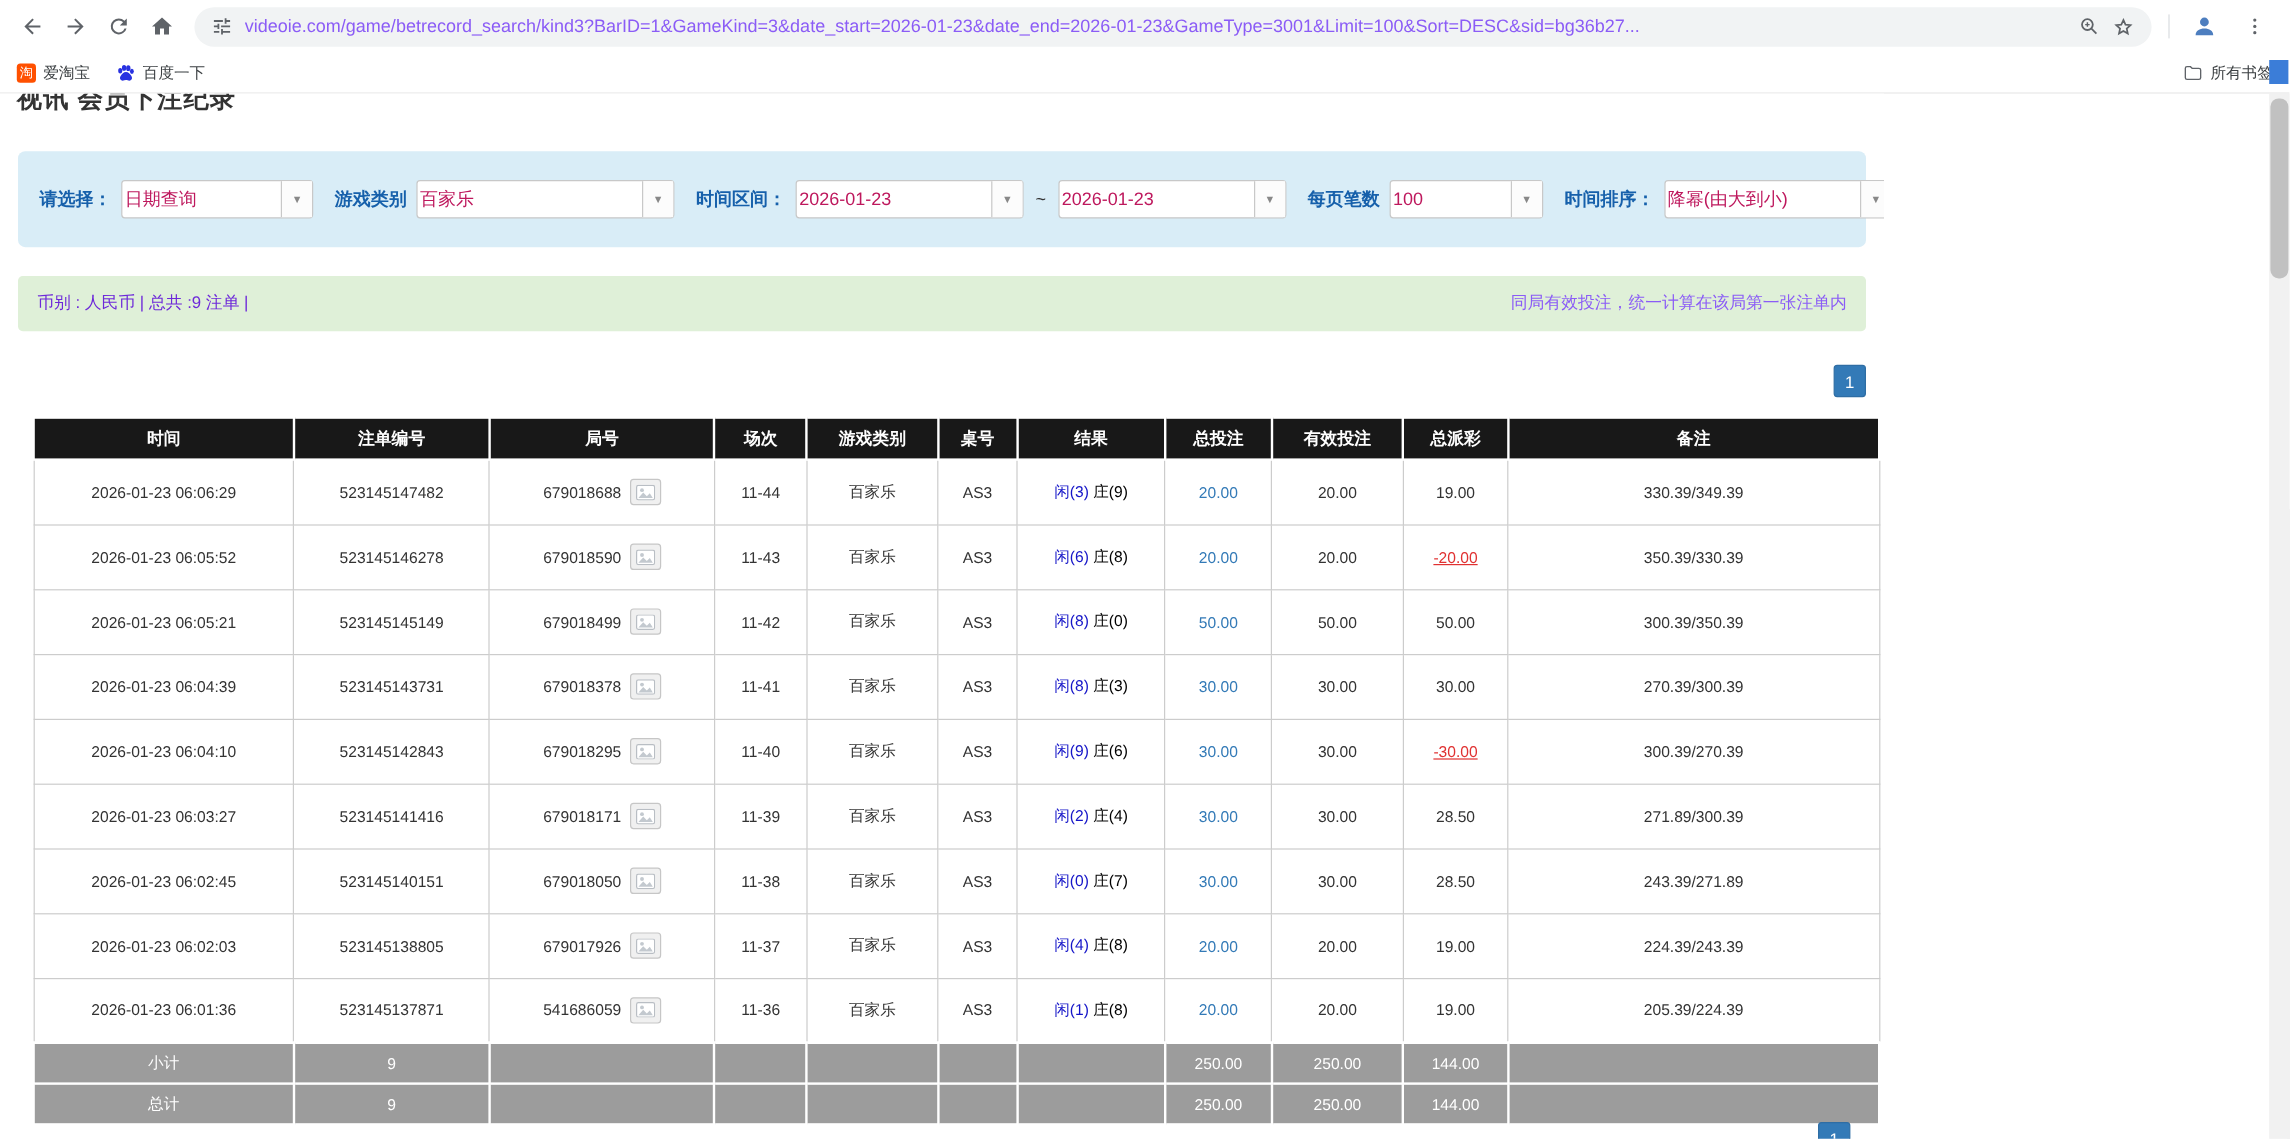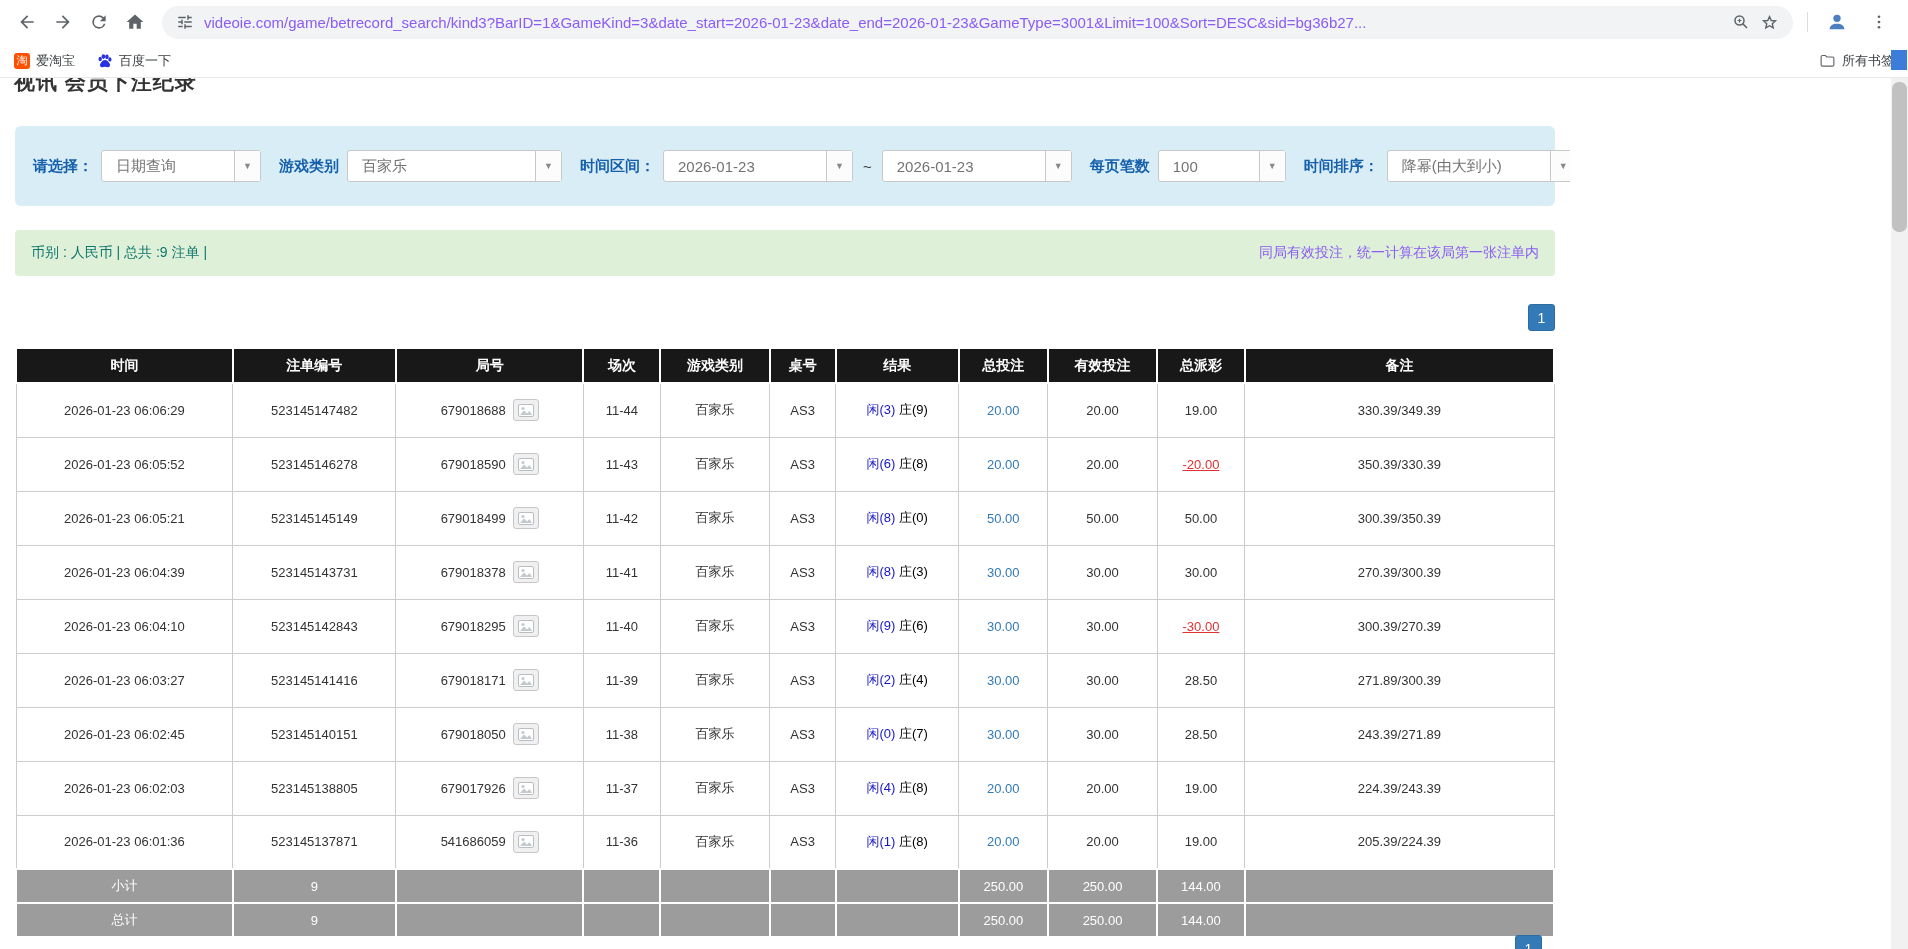--- a/index.html
+++ b/index.html
@@ -24,36 +24,36 @@
   .content { position:absolute; top:78px; left:0; width:1570px; height:871px; overflow:hidden; background:#fff; }
 
   .title-clip { height:18px; overflow:hidden; }
   .title-clip h1 { margin:-10px 0 0 14px; font-size:21px; font-weight:bold; color:#333; letter-spacing:1px; white-space:nowrap; }
 
   .filter-bar { display:flex; align-items:center; gap:8px; background:#d9edf7; border-radius:6px;
     margin:30px 15px 0; padding:13px 14px; font-size:15px; }
   .flabel { color:#1660ab; font-weight:bold; white-space:nowrap; margin-left:10px; }
   .flabel:first-child { margin-left:4px; }
   .combo { background:#fff; border:1px solid #c8c8c8; height:32px; display:flex; align-items:center; border-radius:3px; flex:0 0 auto; }
-  .combo-value { flex:1; padding:0 14px; font-size:15px; color:#737373; white-space:nowrap; overflow:hidden; }
+  .combo-value { flex:1; padding:0 2px; font-size:15px; color:#be185d; white-space:nowrap; overflow:hidden; }
   .combo-arrow { width:26px; height:100%; border-left:1px solid #c8c8c8; display:flex; align-items:center; justify-content:center; color:#888; font-size:9px; background:#fcfcfc; }
   .tilde { color:#333; padding:0 2px; }
   .search-btn { background:#6d28d9; color:#fff; font-size:15px; padding:8px 15px; border-radius:4px; margin-left:6px; }
 
   .summary-bar { margin:24px 15px 0; background:#dff0d8; border-radius:4px; padding:14px 16px;
     display:flex; justify-content:space-between; align-items:center; font-size:14px; }
-  .summary-left { color:#0f766e; }
+  .summary-left { color:#6d28d9; }
   .summary-right { color:#8b5cf6; }
 
   .pagination-row { margin:28px 15px 16px; text-align:right; }
   .page-btn { display:inline-flex; width:27px; height:27px; background:#337ab7; border:1px solid #2e6da4;
     color:#fff; align-items:center; justify-content:center; font-size:14px; border-radius:3px; }
   .page-btn.bottom { position:absolute; right:28px; top:calc(100% - 14px); }
 
-  table.bets { width:calc(100% - 30px); margin:0 15px; border-collapse:collapse; table-layout:fixed; }
+  table.bets { width:calc(100% - 30px); margin:0 27px; border-collapse:collapse; table-layout:fixed; }
   table.bets thead th { background:#181818; color:#fff; font-size:14px; font-weight:bold; height:35px;
     border:2px solid #fff; text-align:center; }
   table.bets tbody td { border:1px solid #ccc; height:54px; text-align:center; font-size:13px; color:#333; background:#fff; }
   table.bets tfoot td { background:#9c9c9c; color:#fff; border:2px solid #fff; height:34px; text-align:center; font-size:13px; }
 
   .round-wrap { display:inline-flex; align-items:center; gap:7px; }
   .replay-btn { display:inline-flex; align-items:center; justify-content:center; width:26px; height:22px;
     background:#f0f0f0; border:1px solid #c6c6c6; border-radius:3px; }
   .player { color:#1414c8; }
   .banker { color:#000000; }

